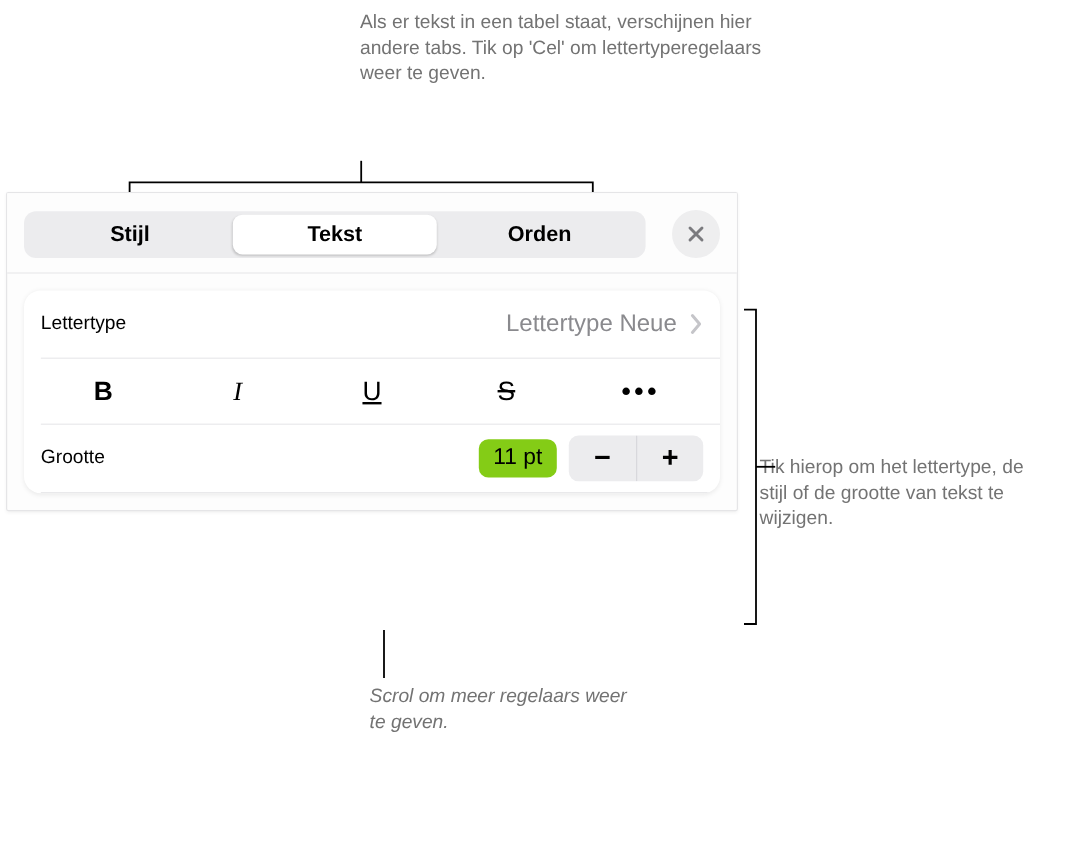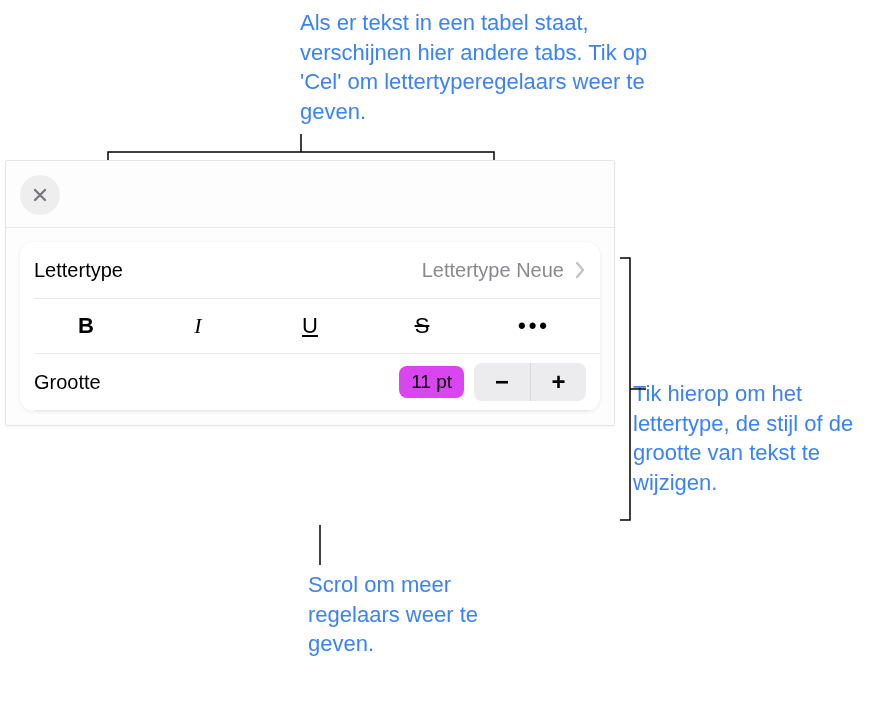--- a/index.html
+++ b/index.html
@@ -9,27 +9,27 @@
     background: #fff;
     width: 894px;
     height: 702px;
     position: relative;
     overflow: hidden;
   }
 
   
   .callout {
     position: absolute;
-    font-size: 22px;
+    font-size: 16px;
     line-height: 1.35;
-    color: #3b82f6;
+    color: #737373;
   }
   .callout-top   { left: 300px; top: 8px;  width: 370px; }
   .callout-right { left: 633px; top: 379px; width: 240px; }
-  .callout-bottom{ left: 308px; top: 570px; width: 220px; }
+  .callout-bottom{ left: 308px; top: 570px; width: 220px; font-style: italic; }
 
   
   .leads { position: absolute; left: 0; top: 0; width: 894px; height: 702px; pointer-events: none; }
 
   
   .panel {
     position: absolute;
     left: 5px;
     top: 160px;
     width: 610px;
@@ -84,21 +84,21 @@
     overflow: hidden;
   }
   .row {
     display: flex;
     align-items: center;
     min-height: 56px;
     padding: 0 14px;
   }
   .divider { border-top: 1px solid #e9e9eb; margin-left: 14px; }
   .row-label {
-    font-size: 20px;
+    font-size: 16px;
     color: #000;
     flex: 0 0 auto;
   }
   .row-value {
     margin-left: auto;
     font-size: 20px;
     color: #8a8a8e;
   }
   .chevron {
     width: 12px; height: 18px; margin-left: 10px;
@@ -119,21 +119,21 @@
     padding: 6px 0;
   }
   .fmt-bold { font-weight: 800; }
   .fmt-italic { font-style: italic; font-family: Georgia, 'Times New Roman', serif; }
   .fmt-u { text-decoration: underline; }
   .fmt-strike { text-decoration: line-through; }
   .fmt-more { letter-spacing: 3px; font-weight: 800; }
 
   
   .size-chip {
-    background: #d946ef;
+    background: #84cc16;
     border-radius: 8px;
     padding: 5px 12px;
     font-size: 19px;
     margin-left: auto;
     margin-right: 10px;
   }
   .stepper {
     display: flex;
     align-items: stretch;
     background: #ececee;
@@ -159,20 +159,25 @@
 </head>
 <body>
 
 <div class="callout callout-top">Als er tekst in een tabel staat, verschijnen hier andere tabs. Tik op 'Cel' om lettertyperegelaars weer te geven.</div>
 <div class="callout callout-right">Tik hierop om het lettertype, de stijl of de grootte van tekst te wijzigen.</div>
 <div class="callout callout-bottom">Scrol om meer regelaars weer te geven.</div>
 
 <div class="panel">
 
   <div class="tabbar">
+    <div class="seg">
+      <div class="seg-item">Stijl</div>
+      <div class="seg-item active">Tekst</div>
+      <div class="seg-item">Orden</div>
+    </div>
     <div class="close-btn">
       <svg class="close-x" viewBox="0 0 16 16">
         <path d="M3 3 L13 13 M13 3 L3 13" stroke="currentColor" stroke-width="2.4" stroke-linecap="round" fill="none"></path>
       </svg>
     </div>
   </div>
 
   <div class="card">
 
     <div class="row">

